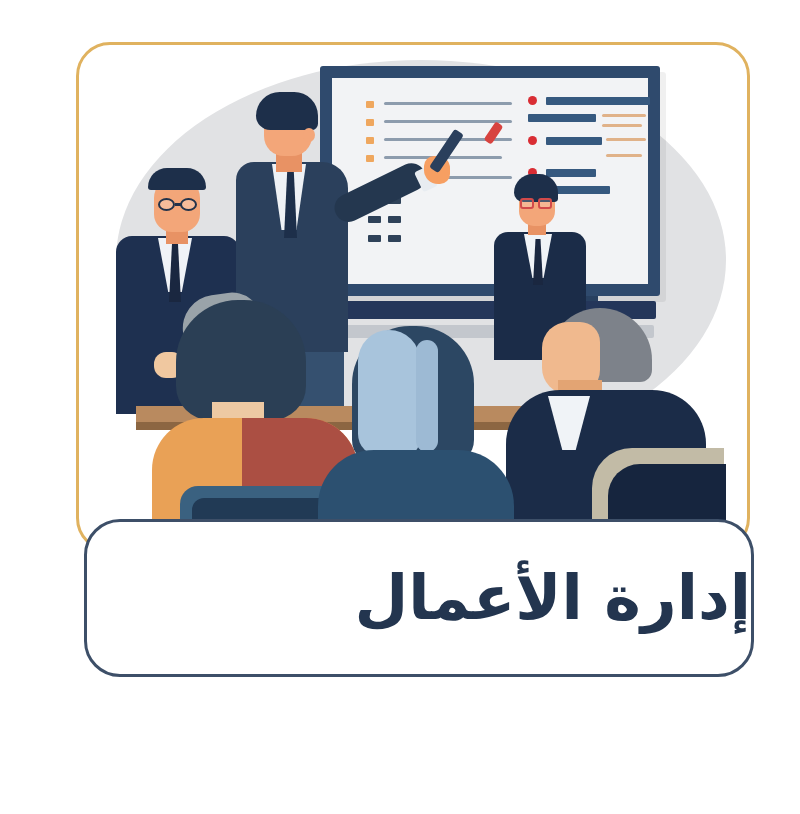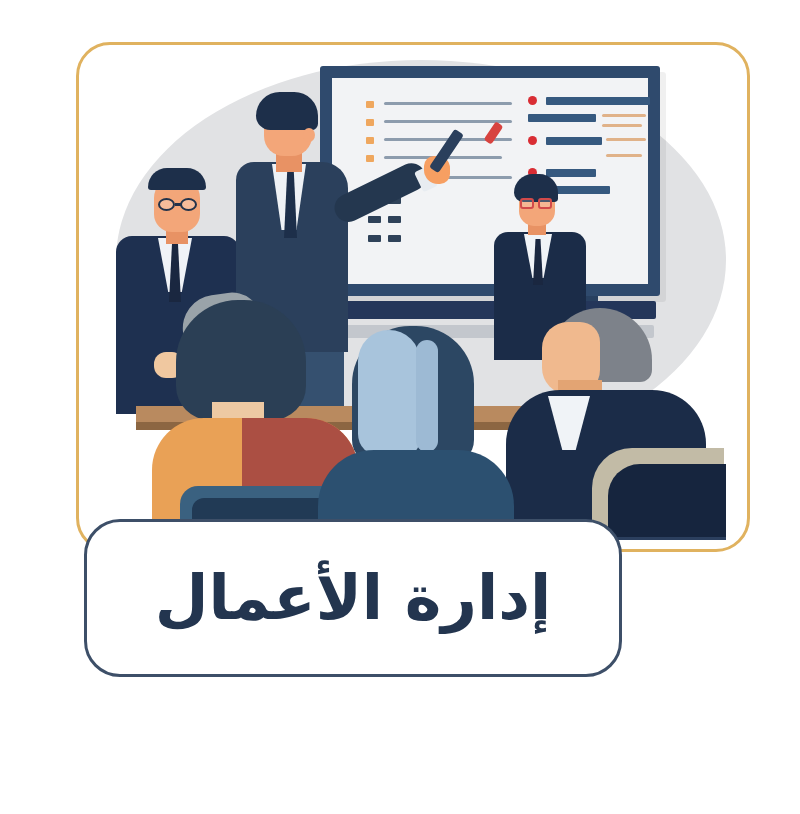--- a/index.html
+++ b/index.html
@@ -152,26 +152,26 @@
   .a3-body{position:absolute;left:410px;top:340px;width:200px;height:152px;background:#1b2c48;border-radius:54px 54px 0 0;}
   .a3-shirt{position:absolute;left:452px;top:346px;width:42px;height:54px;background:#f0f3f7;clip-path:polygon(0 0,100% 0,66% 100%,34% 100%);}
   .a3-chair{position:absolute;left:496px;top:398px;width:132px;height:98px;background:#c2bba6;border-radius:40px 0 0 0;}
   .a3-chairin{position:absolute;left:512px;top:414px;width:132px;height:88px;background:#16253e;border-radius:32px 0 0 0;}
 
   
   .scene-cut{position:absolute;left:0;top:487px;width:630px;height:4px;background:#2b3f5e;}
 
   
   .label-plate{
-    position:absolute;left:84px;top:519px;width:538px;height:158px;
+    position:absolute;left:84px;top:519px;width:670px;height:158px;
     background:#ffffff;
     border:3px solid #3d4f68;
     border-radius:36px;
     box-sizing:border-box;
-    display:flex;align-items:center;justify-content:center;
+    display:flex;align-items:center;justify-content:flex-end;
   }
   .label-text{
     direction:rtl;
     font-family:"DejaVu Sans","Liberation Sans",sans-serif;
     font-size:62px;
     font-weight:700;
     color:#23354f;
     letter-spacing:0px;
     line-height:1.1;
     white-space:nowrap;

